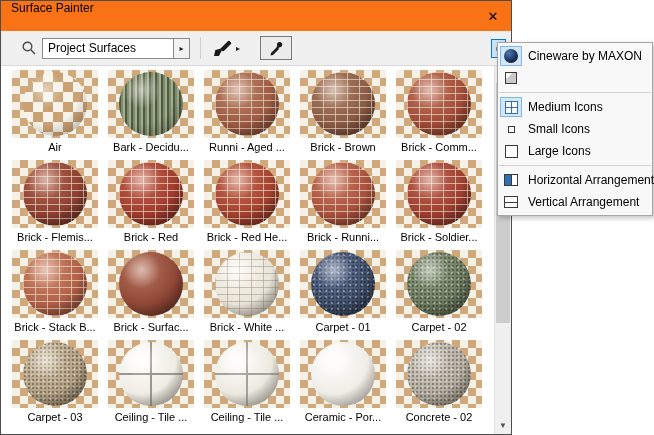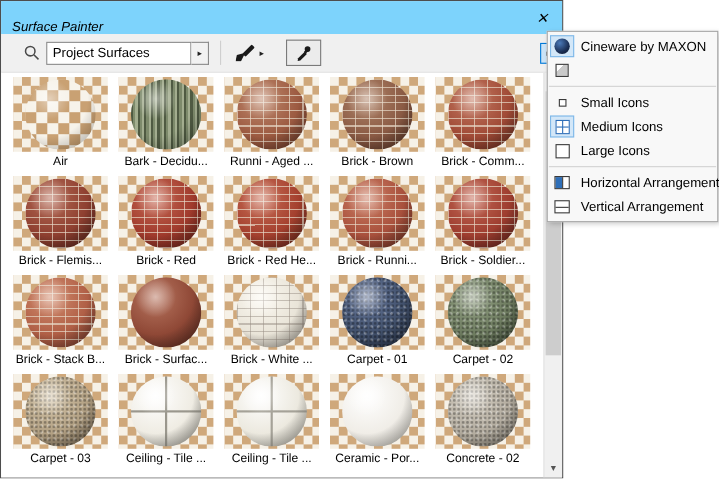--- a/index.html
+++ b/index.html
@@ -5,21 +5,21 @@
   * { box-sizing: border-box; }
   html,body { margin:0; padding:0; }
   body {
     width:654px; height:435px; position:relative; overflow:hidden;
     background:#ffffff; font-family:"Liberation Sans", sans-serif; color:#000;
   }
   .dialog {
     position:absolute; left:0; top:0; width:512px; height:435px;
     background:#f0f0f0; border:1px solid #4d4d4d; display:flex; flex-direction:column;
   }
-  .titlebar { height:30px; display:flex; align-items:flex-end; background:#7dd3fc; flex:0 0 auto;font-style:italic; }
+  .titlebar { height:30px; display:flex; align-items:flex-start; background:#f97316; flex:0 0 auto; }
   .title { flex:1; font-size:12px; padding-left:10px; }
   .close-btn { width:36px; height:100%; display:flex; align-items:center; justify-content:center; font-size:13px; cursor:default; }
   .toolbar { height:34px; flex:0 0 auto; display:flex; align-items:center; padding:0 20px; background:#f0f0f0; position:relative; }
   .search-wrap { display:flex; align-items:center; margin-right:5px; }
   .filter-combo { display:flex; align-items:center; }
   .filter-input { width:132px; height:21px; border:1px solid #8a8a8a; font-size:12px; padding:0 5px; background:#fff; font-family:"Liberation Sans",sans-serif; }
   .combo-btn { width:16px; height:21px; border:1px solid #8a8a8a; border-left:none; background:#f2f2f2; font-size:8px; display:flex; align-items:center; justify-content:center; color:#222; }
   .tb-sep { width:1px; height:22px; background:#cfcfcf; margin:0 10px; }
   .brush-btn { display:flex; align-items:center; gap:3px; padding:2px; }
   .brush-icon { position:relative; width:20px; height:18px; }
@@ -32,21 +32,21 @@
   .grid { flex:1; display:grid; grid-template-columns:repeat(5, 96px); align-content:start; padding:4px 0 0 6px; overflow:hidden; }
   .cell { display:flex; flex-direction:column; align-items:center; margin-bottom:7px; }
   .tile { width:86px; height:68px; display:flex; align-items:center; justify-content:center;
           background:repeating-conic-gradient(#cfa87b 0% 25%, #f6f1e7 0% 50%); background-size:16px 16px; }
   .sphere { width:64px; height:64px; border-radius:50%; }
   .cell-label { font-size:11px; margin-top:3px; white-space:nowrap; }
   .scroll { width:17px; flex:0 0 auto; background:#f0f0f0; border-left:1px solid #e2e2e2; position:relative; }
   .scroll-up, .scroll-down { position:absolute; left:0; width:100%; height:17px; display:flex; align-items:center; justify-content:center; font-size:8px; color:#555; }
   .scroll-up { top:0; } .scroll-down { bottom:0; }
   .scroll-thumb { position:absolute; top:17px; left:1px; right:1px; height:240px; background:#cdcdcd; }
-  .popup { position:absolute; left:497px; top:28px; width:156px; background:#f8f8f8; border:1px solid #a6a6a6;
+  .popup { position:absolute; left:497px; top:42px; width:156px; background:#f8f8f8; border:1px solid #a6a6a6;
            box-shadow:2px 2px 5px rgba(0,0,0,.25); padding:2px 0; z-index:10; }
   .menu-item { display:flex; align-items:center; height:22px; font-size:12px; padding:0 6px 0 2px; gap:6px; cursor:default; }
   .menu-label { white-space:nowrap; }
   .icon-box { width:22px; height:20px; flex:0 0 auto; display:flex; align-items:center; justify-content:center; }
   .icon-box.selected { border:1px solid #7fb8e8; background:#d3e7f8; }
   .menu-sep { height:1px; background:#d2d2d2; margin:3px 1px; }
   .mi { display:block; }
   .mi-cineware { width:14px; height:14px; border-radius:50%;
     background:radial-gradient(circle at 35% 30%, #4a79b8 0%, #1b2f55 60%, #0a1226 100%); }
   .mi-hardware-acceleration { width:12px; height:12px; border:1px solid #3a3a3a;
@@ -247,33 +247,33 @@
       </span>
       <span class="menu-label">Cineware by MAXON</span>
     </div>
     <div class="menu-item">
       <span class="icon-box">
         <span class="mi mi-hardware-acceleration"></span>
       </span>
     </div>
     <div class="menu-sep"></div>
     <div class="menu-item">
-      <span class="icon-box">
-        <span class="mi mi-small-icons"></span>
-      </span>
-      <span class="menu-label">Small Icons</span>
-    </div>
-    <div class="menu-item">
       <span class="icon-box selected">
         <span class="mi mi-medium-icons"></span>
       </span>
       <span class="menu-label">Medium Icons</span>
     </div>
     <div class="menu-item">
       <span class="icon-box">
+        <span class="mi mi-small-icons"></span>
+      </span>
+      <span class="menu-label">Small Icons</span>
+    </div>
+    <div class="menu-item">
+      <span class="icon-box">
         <span class="mi mi-large-icons"></span>
       </span>
       <span class="menu-label">Large Icons</span>
     </div>
     <div class="menu-sep"></div>
     <div class="menu-item">
       <span class="icon-box">
         <span class="mi mi-horizontal-arrangement"></span>
       </span>
       <span class="menu-label">Horizontal Arrangement</span>

